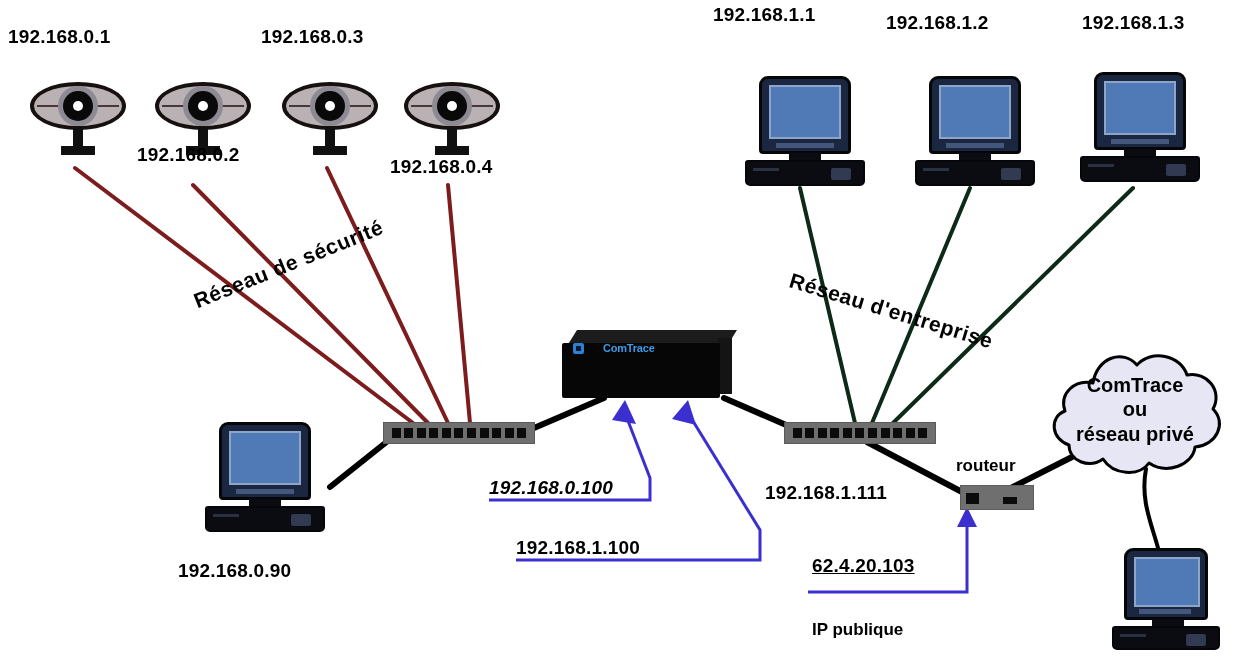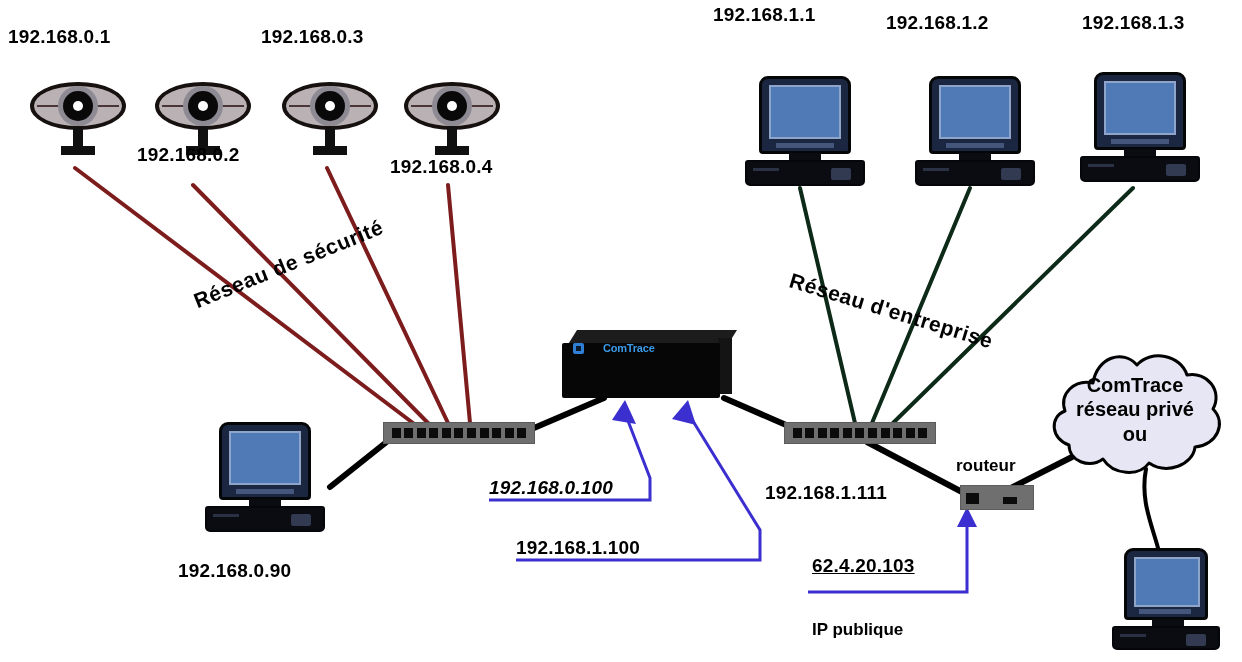--- a/index.html
+++ b/index.html
@@ -440,22 +440,22 @@
                C34 126, 54 134, 68 124
                C78 140, 104 142, 114 128
                C132 140, 158 130, 160 112
                C182 110, 192 88, 178 74
                C188 56, 172 36, 152 40
                C146 20, 116 14, 102 30
                C88 14, 62 22, 58 48 Z" fill="#e6e6f4" stroke="#000000" stroke-width="3" stroke-linejoin="round"></path>
     </svg>
     <div class="cloud-text">
       <div>ComTrace</div>
+      <div>ou</div>
       <div>réseau privé</div>
-      <div>ou</div>
     </div>
   </div>
 
   <div class="node computer" style="left:1112px; top:548px; width:108px; height:104px;">
     <div class="pc-monitor" style="left:12px; width:84px; height:72px;">
       <div class="pc-bezel" style="width:66px; height:50px;"></div>
       <div class="pc-vent" style="left:12px; top:58px; width:52px;"></div>
     </div>
     <div class="pc-neck" style="left:40px; top:71px;"></div>
     <div class="pc-keyboard" style="top:78px; width:108px; height:24px;">

